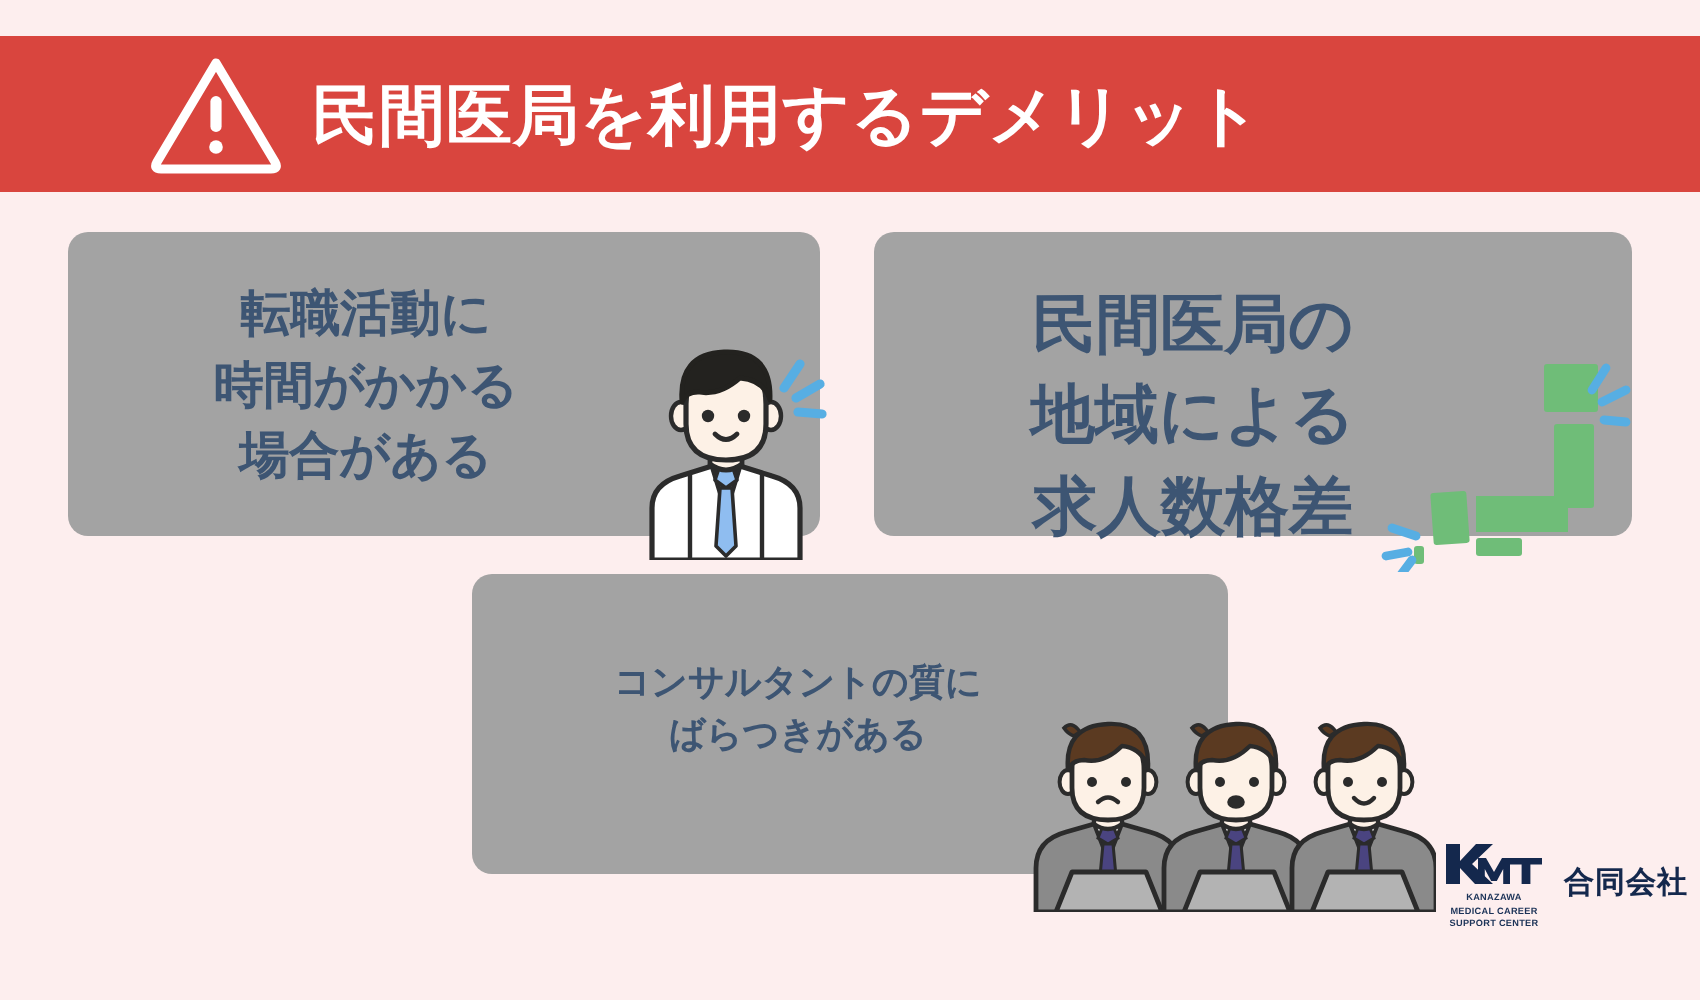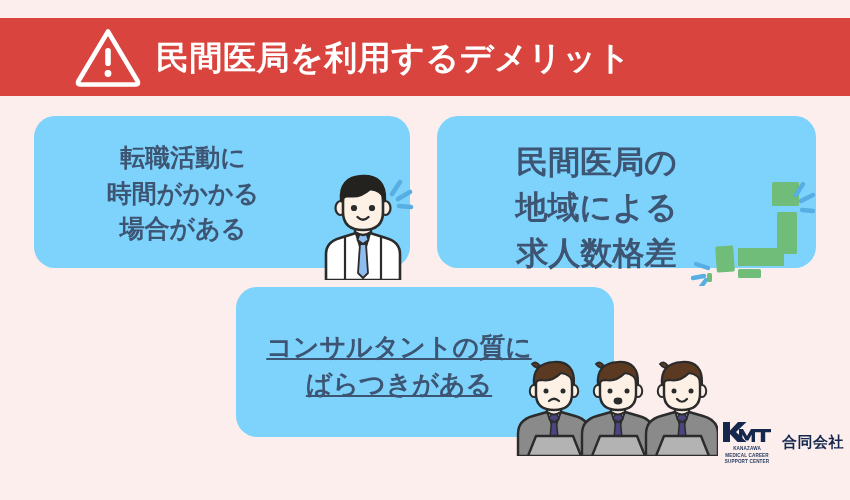--- a/index.html
+++ b/index.html
@@ -51,22 +51,22 @@
     font-size: 33px;
     font-weight: bold;
     letter-spacing: 0.5px;
     line-height: 1;
     white-space: nowrap;
   }
 
   
   .card {
     position: absolute;
-    background: #7dd3fc;
-    border-radius: 21px;
+    background: #a3a3a3;
+    border-radius: 10px;
   }
 
   .card-text {
     color: #3d5573;
     font-weight: bold;
     text-align: center;
     line-height: 1.42;
     white-space: pre-line;
     position: relative;
     z-index: 3;
@@ -96,24 +96,23 @@
     padding-right: 60px;
   }
 
   #card-3 {
     left: 236px;
     top: 287px;
     width: 378px;
     height: 150px;
   }
   #card-3 .card-text {
-    font-size: 26px;
+    font-size: 18px;
     padding-top: 42px;
     padding-right: 52px;
-    text-decoration: underline;
   }
 
   
   .illus {
     position: absolute;
     z-index: 6;
     pointer-events: none;
   }
 
   #illus-doctor {

